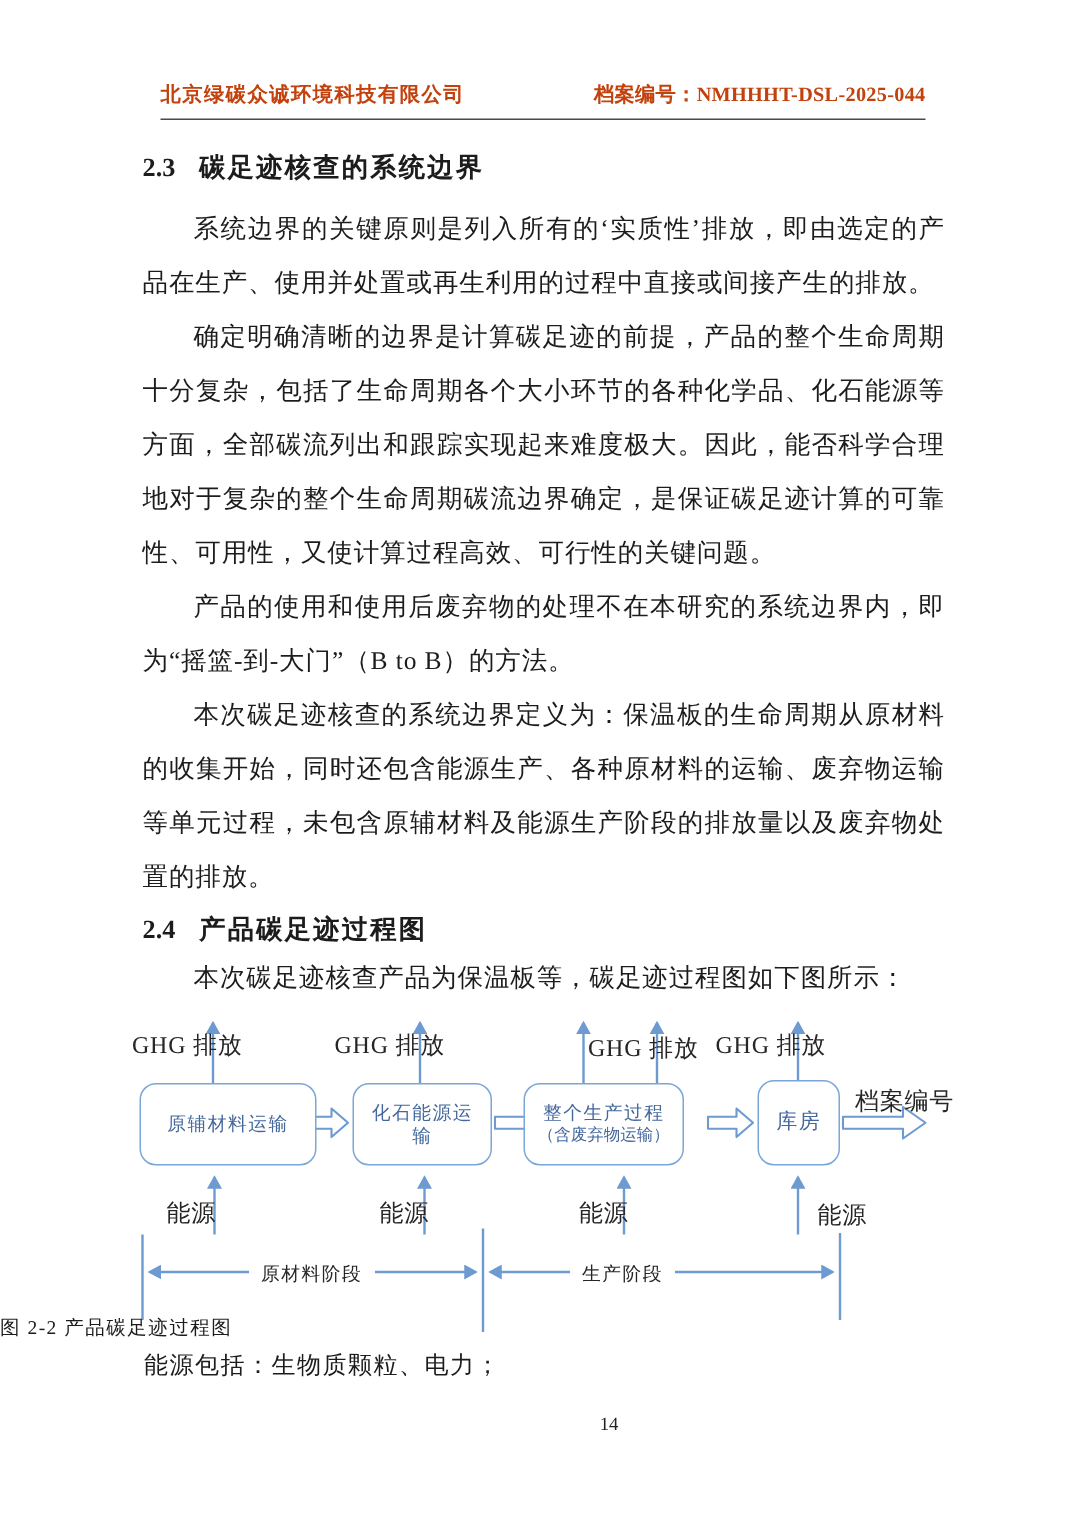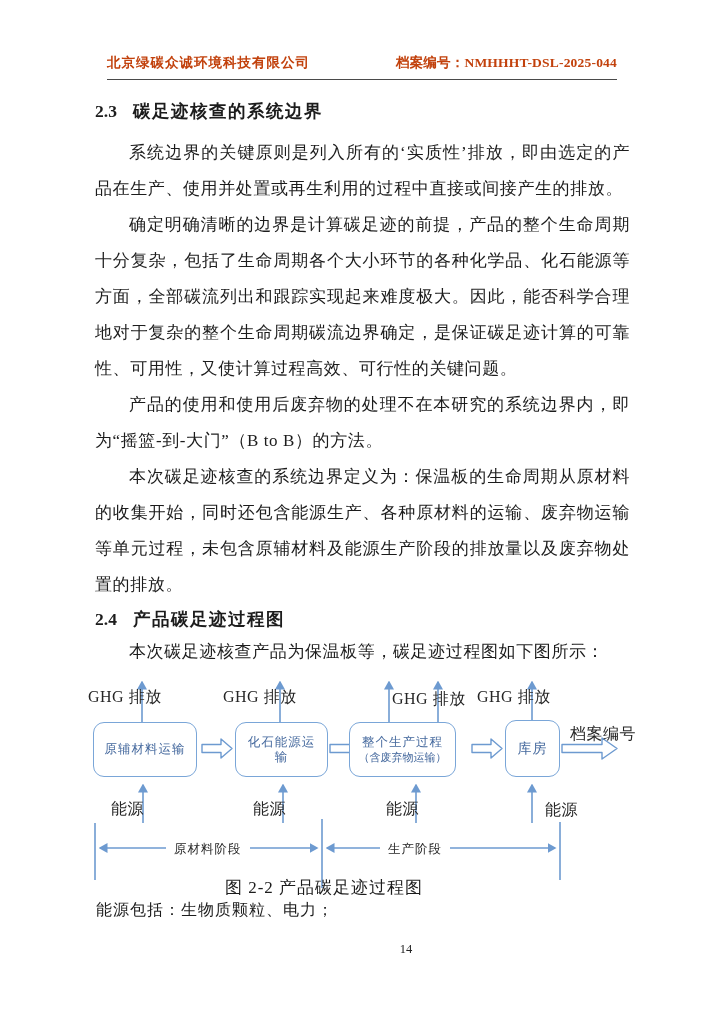--- a/index.html
+++ b/index.html
@@ -42,22 +42,22 @@
     border:1.5px solid #7aa6d8;border-radius:11px;background:#fff;
     display:flex;flex-direction:column;align-items:center;justify-content:center;
     color:#44689d;font-size:12.5px;letter-spacing:1px;line-height:15px;text-align:center;
   }
   .dg-box .small{font-size:11px;letter-spacing:0;}
   .stage-label{
     position:absolute;font-size:12.5px;letter-spacing:1px;color:#262626;
     background:#fff;padding:0 8px;white-space:nowrap;
   }
   .caption{
-    position:absolute;left:0;top:876px;width:648px;text-align:center;
-    font-size:17px;letter-spacing:1px;color:#1c1c1c;
+    position:absolute;left:0;top:876px;width:648px;
+    font-size:13px;letter-spacing:1px;color:#1c1c1c;
   }
   .energy-note{
     position:absolute;left:96px;top:900px;font-size:16px;letter-spacing:1px;color:#1c1c1c;
   }
   .page-number{
     position:absolute;left:0;top:942px;width:724px;text-align:center;
     font-size:12.5px;color:#222;padding-left:44px;
   }
 </style>
 </head>
@@ -121,21 +121,21 @@
         <line x1="100" y1="848" x2="317" y2="848" marker-start="url(#ah)" marker-end="url(#ah)"></line>
         <line x1="327" y1="848" x2="555" y2="848" marker-start="url(#ah)" marker-end="url(#ah)"></line>
       </g>
     </svg>
 
     <div class="dg-label" style="left:88px;top:687px">GHG 排放</div>
     <div class="dg-label" style="left:223px;top:687px">GHG 排放</div>
     <div class="dg-label" style="left:392px;top:689px">GHG 排放</div>
     <div class="dg-label" style="left:477px;top:687px">GHG 排放</div>
 
-    <div class="dg-box" style="left:93px;top:722px;width:104px;height:55px">
+    <div class="dg-box" style="left:93px;top:722px;width:118px;height:55px">
       <span>原辅材料运输</span>
     </div>
     <div class="dg-box" style="left:235px;top:722px;width:93px;height:55px">
       <span>化石能源运</span>
       <span>输</span>
     </div>
     <div class="dg-box" style="left:349px;top:722px;width:107px;height:55px">
       <span>整个生产过程</span>
       <span class="small">（含废弃物运输）</span>
     </div>

